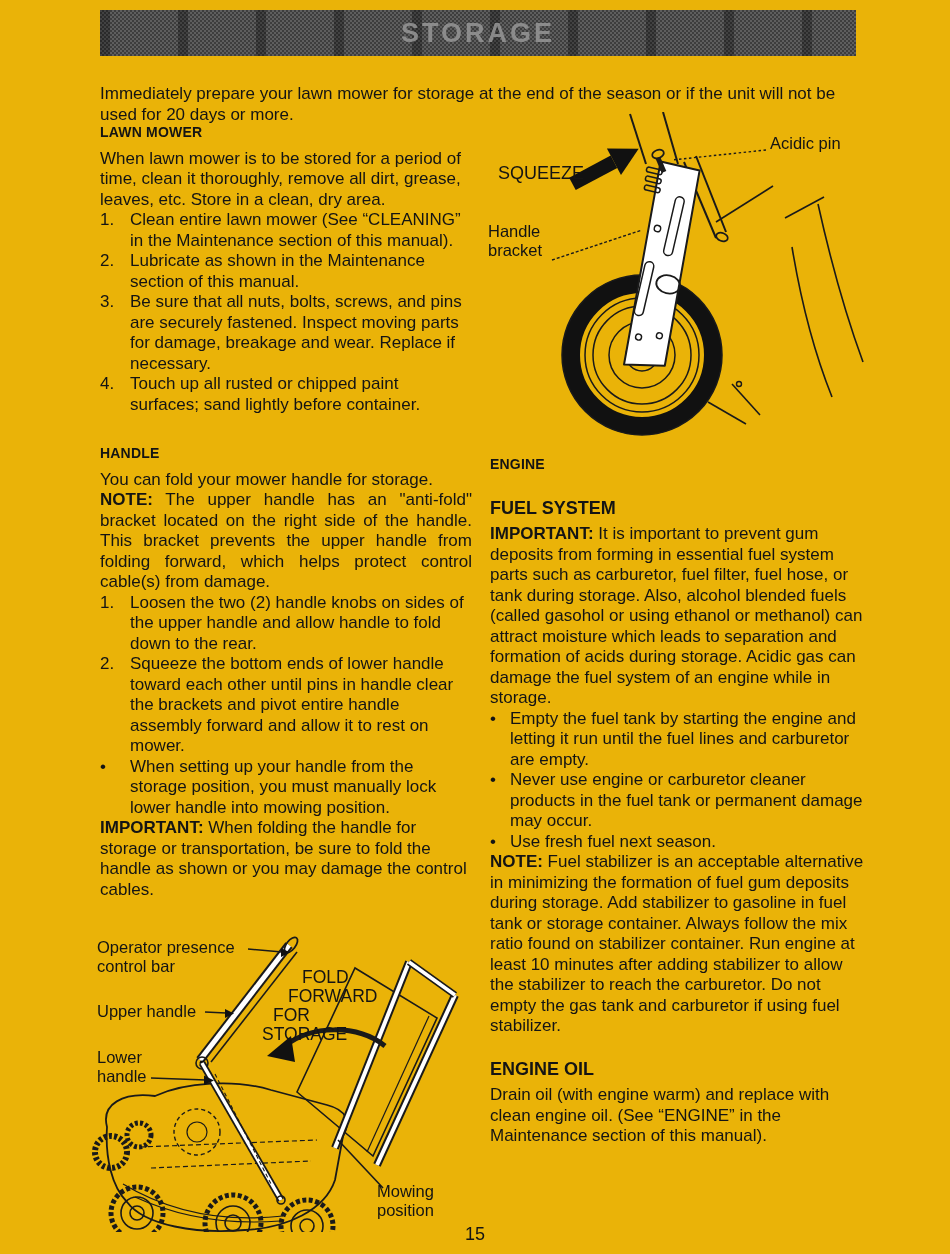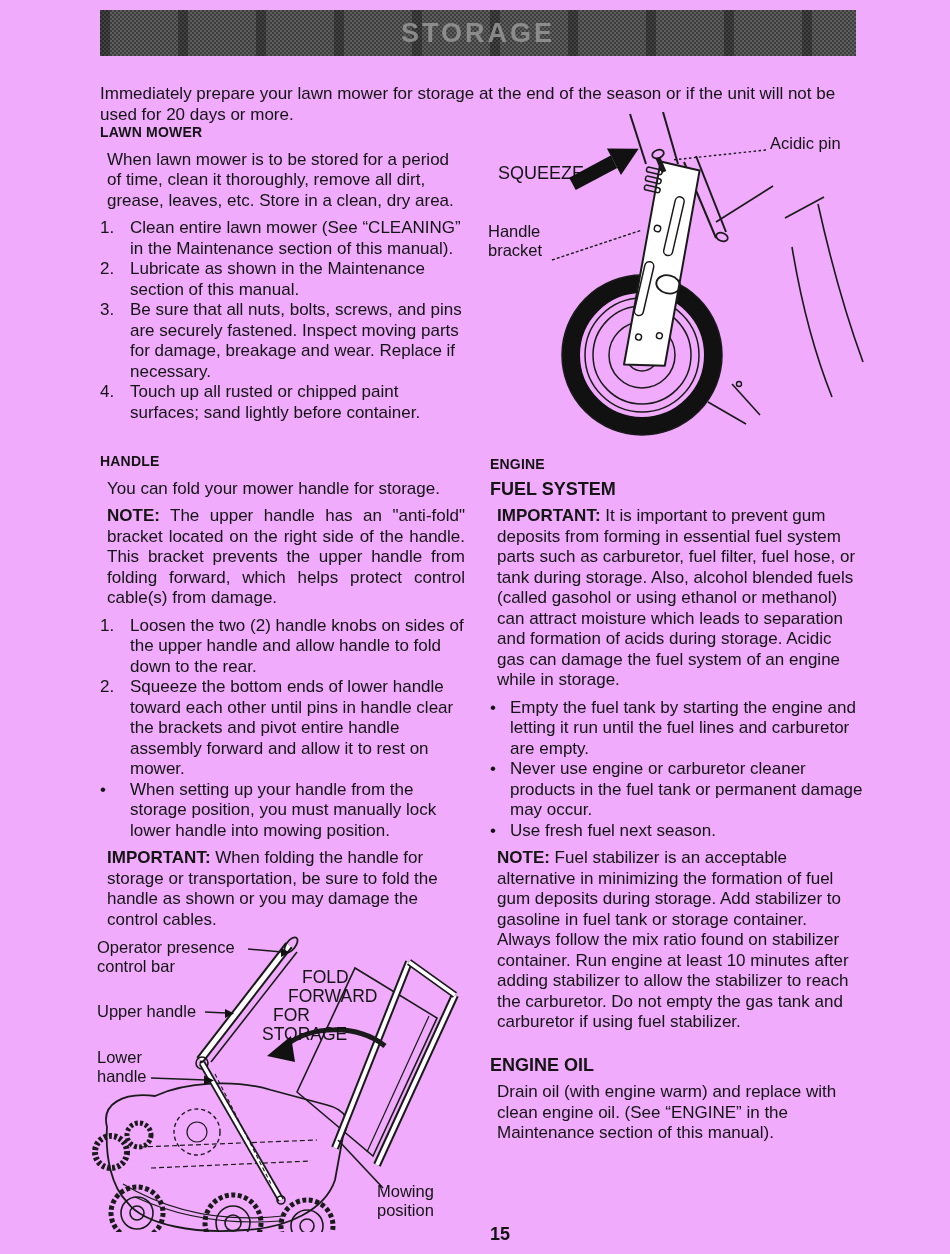--- a/index.html
+++ b/index.html
@@ -1,18 +1,18 @@
 <!DOCTYPE html>
 <html><head>
 <meta charset="utf-8">
 <style>
   html,body { margin:0; padding:0; background:#e8e8e8; }
   .page {
     position:relative; width:950px; height:1254px; margin:0 auto;
-    background:#f0abfc; color:#141414; overflow:hidden;
+    background:#eab308; color:#141414; overflow:hidden;
     font-family:"Liberation Sans", sans-serif;
   }
   
   .banner {
     position:absolute; left:100px; top:10px; width:756px; height:46px;
     background-image:
       repeating-linear-gradient(90deg, rgba(0,0,0,.30) 0 10px, rgba(0,0,0,0) 10px 78px),
       repeating-conic-gradient(#3d3d3d 0% 25%, #5e5e5e 0% 50%);
     background-size:auto, 4px 4px;
     display:flex; align-items:center; justify-content:center;
@@ -24,21 +24,21 @@
   
   .intro {
     position:absolute; left:100px; top:66px; width:774px;
     font-size:17px; line-height:21px;
   }
   .col-left  { position:absolute; left:100px; top:122px; width:372px; font-size:17px; line-height:20.5px; }
   .col-right { position:absolute; left:490px; top:454px; width:380px; font-size:17px; line-height:20.5px; }
   .sec-h  { font-size:14px; font-weight:bold; margin:0 0 6px 0; letter-spacing:.2px; }
   .sub-h  { font-size:18px; font-weight:bold; margin:10px 0 6px 0; }
   .mt     { margin-top:28px; }
-  p.body  { margin:7px; }
+  p.body  { margin:0; }
   .just   { text-align:justify; }
   .b      { font-weight:bold; }
   .li     { display:flex; margin:0; }
   .li .marker { flex:none; width:30px; }
   .li.tight .marker { width:20px; }
   .li .txt    { flex:1; }
   
   .squeeze-diagram { position:absolute; left:480px; top:112px; width:470px; height:344px; }
   .fold-diagram    { position:absolute; left:85px;  top:932px; width:400px; height:300px; }
   .diagram-svg  { position:absolute; left:0; top:0; }
@@ -46,21 +46,21 @@
     position:absolute; font-size:16.5px; line-height:19px;
     white-space:pre-line; color:#141414;
   }
   .fold-lines { position:absolute; left:175px; top:36px; font-size:17.5px; line-height:19px; }
   .fold-lines div:nth-child(1){ margin-left:42px; }
   .fold-lines div:nth-child(2){ margin-left:28px; }
   .fold-lines div:nth-child(3){ margin-left:13px; }
   .fold-lines div:nth-child(4){ margin-left:2px;  }
   .page-num {
     position:absolute; left:440px; top:1224px; width:70px;
-    font-size:18px; text-align:right;font-weight:bold;
+    font-size:18px; text-align:center;
   }
 </style>
 </head>
 <body>
 
 <div class="page">
 
   <div class="banner">
     <span class="banner-title">STORAGE</span>
   </div>
@@ -102,21 +102,21 @@
     </div>
     <div class="li">
       <span class="marker">•</span>
       <span class="txt">When setting up your handle from the storage position, you must manually lock lower handle into mowing position.</span>
     </div>
     <p class="body"><span class="b">IMPORTANT:</span><span> When folding the handle for storage or transportation, be sure to fold the handle as shown or you may damage the control cables.</span></p>
   </div>
 
   <div class="col-right">
     <h2 class="sec-h" style="margin-bottom:2px;">ENGINE</h2>
-    <h3 class="sub-h" style="margin-top:4px;">FUEL SYSTEM</h3>
+    <h3 class="sub-h" style="margin-top:23px;">FUEL SYSTEM</h3>
     <p class="body"><span class="b">IMPORTANT:</span><span> It is important to prevent gum deposits from forming in essential fuel system parts such as carburetor, fuel filter, fuel hose, or tank during storage. Also, alcohol blended fuels (called gasohol or using ethanol or methanol) can attract moisture which leads to separation and formation of acids during storage. Acidic gas can damage the fuel system of an engine while in storage.</span></p>
 
     <div class="li tight">
       <span class="marker">•</span>
       <span class="txt">Empty the fuel tank by starting the engine and letting it run until the fuel lines and carburetor are empty.</span>
     </div>
     <div class="li tight">
       <span class="marker">•</span>
       <span class="txt">Never use engine or carburetor cleaner products in the fuel tank or permanent damage may occur.</span>
     </div>

